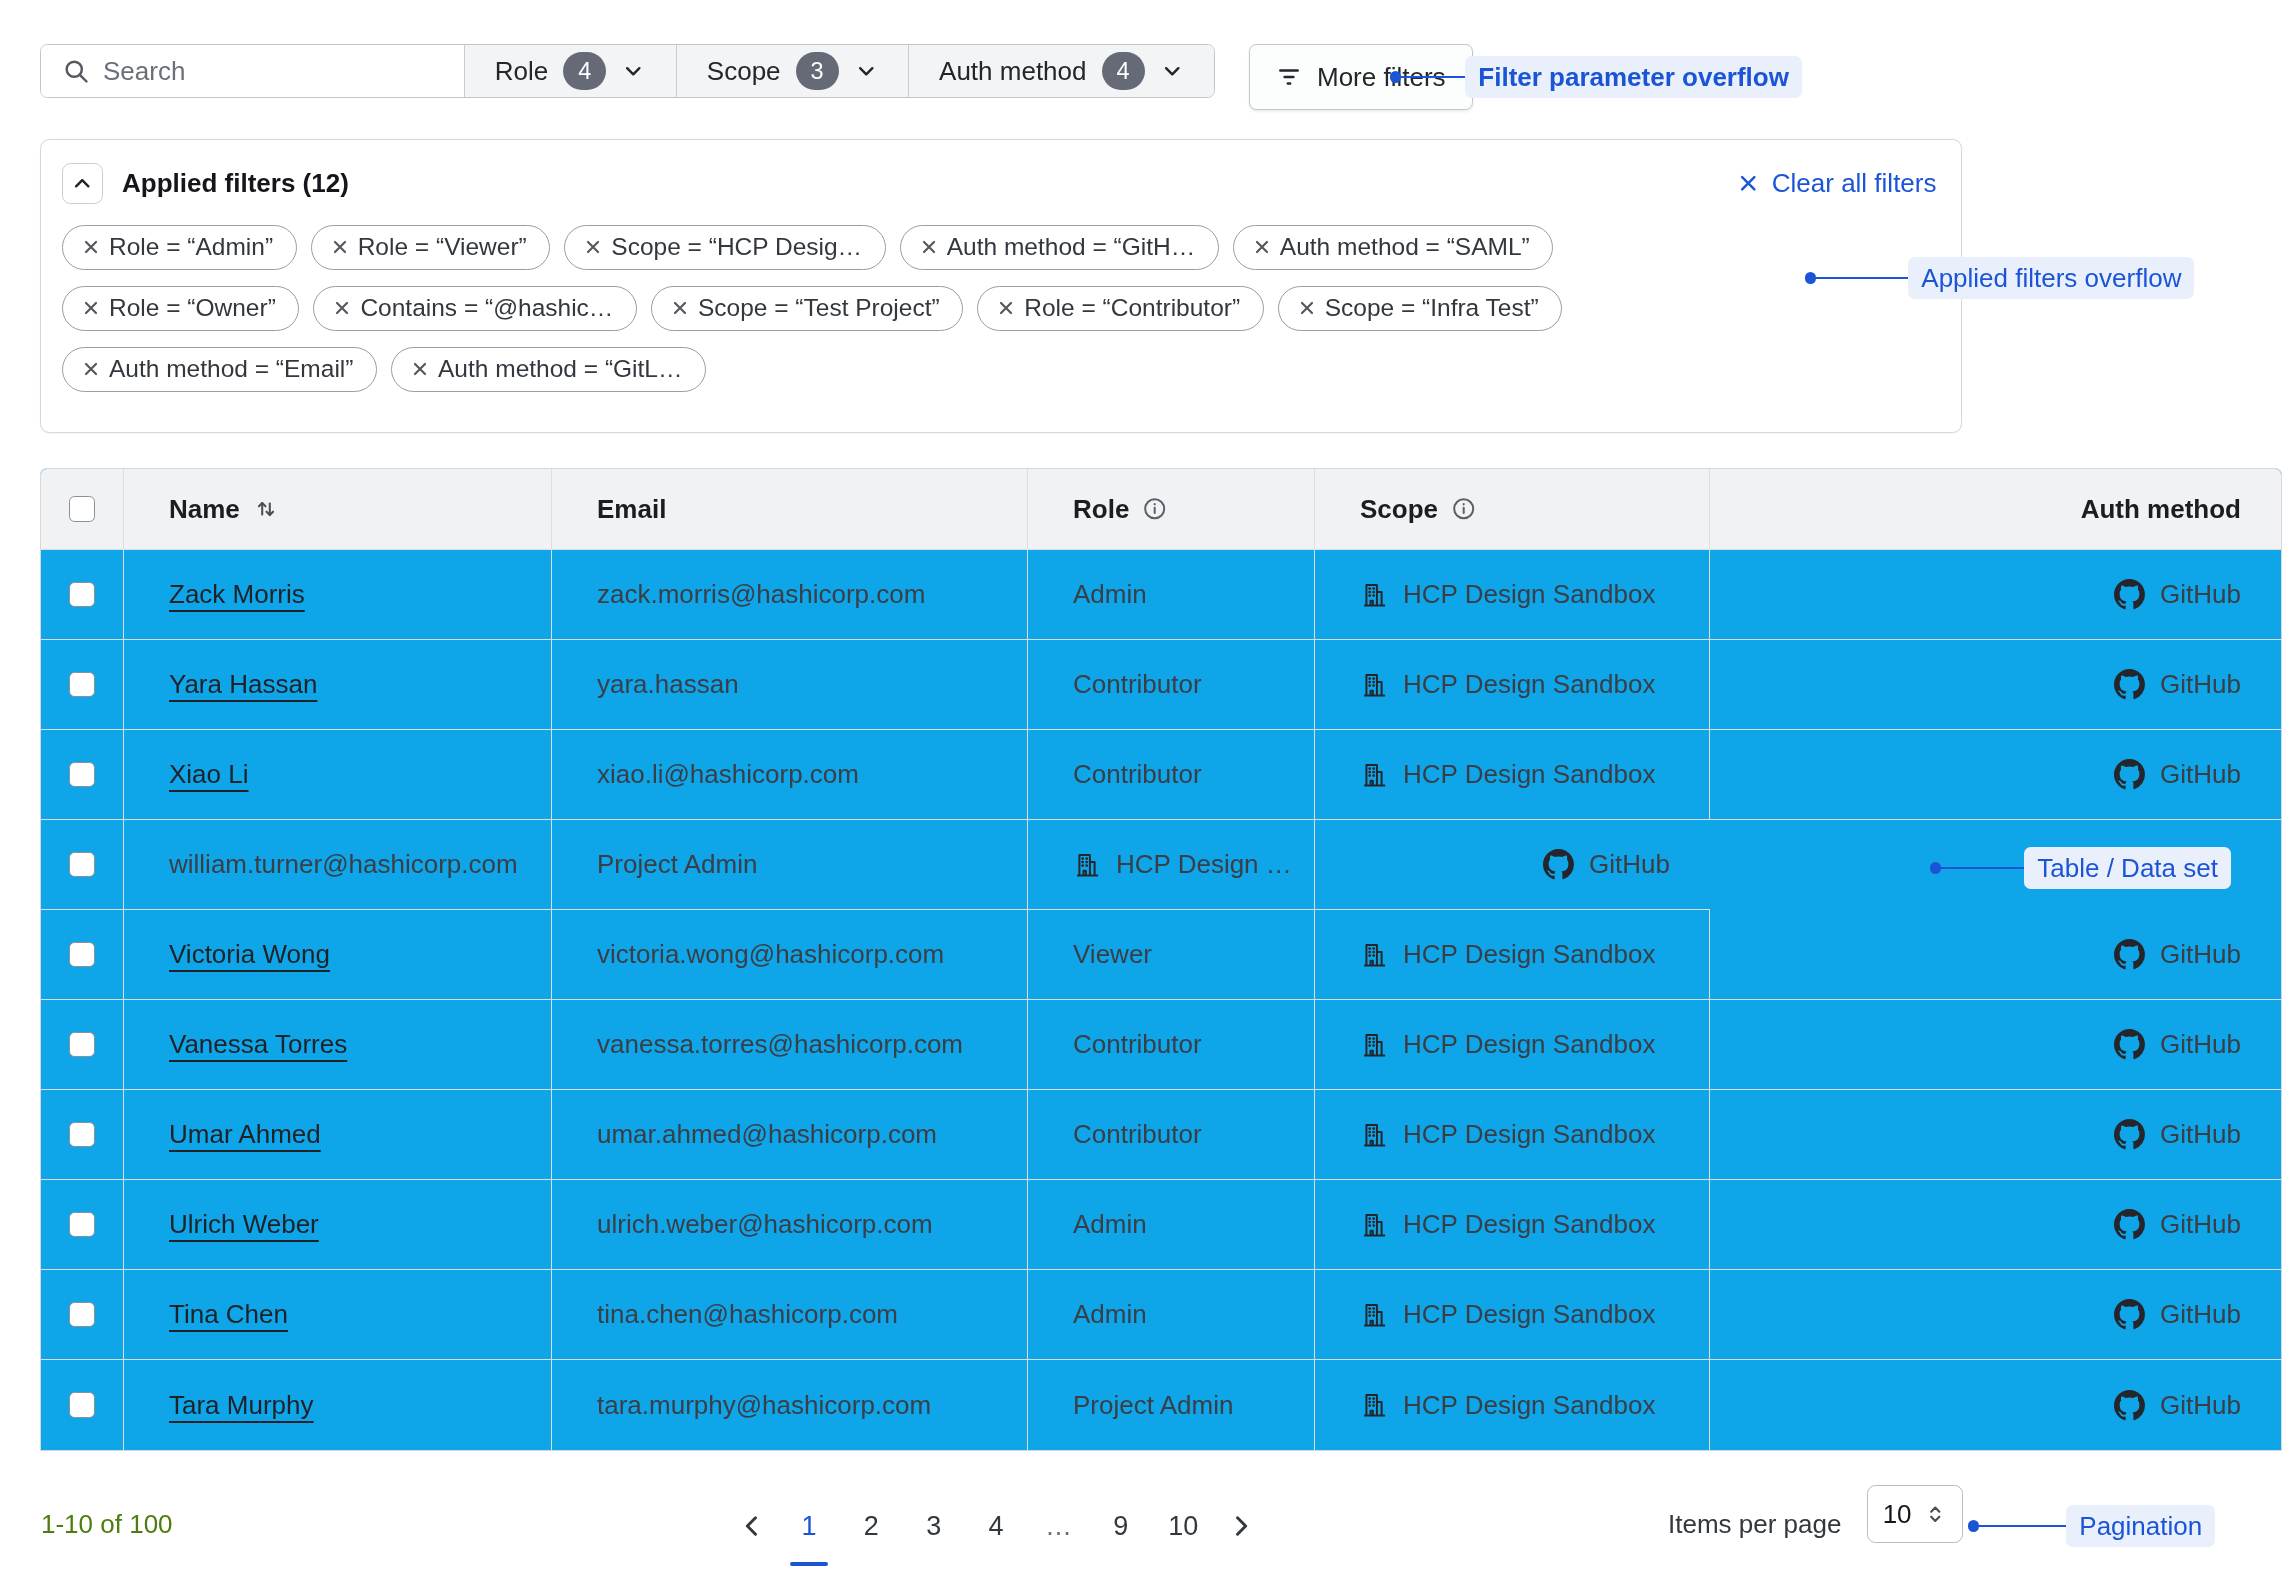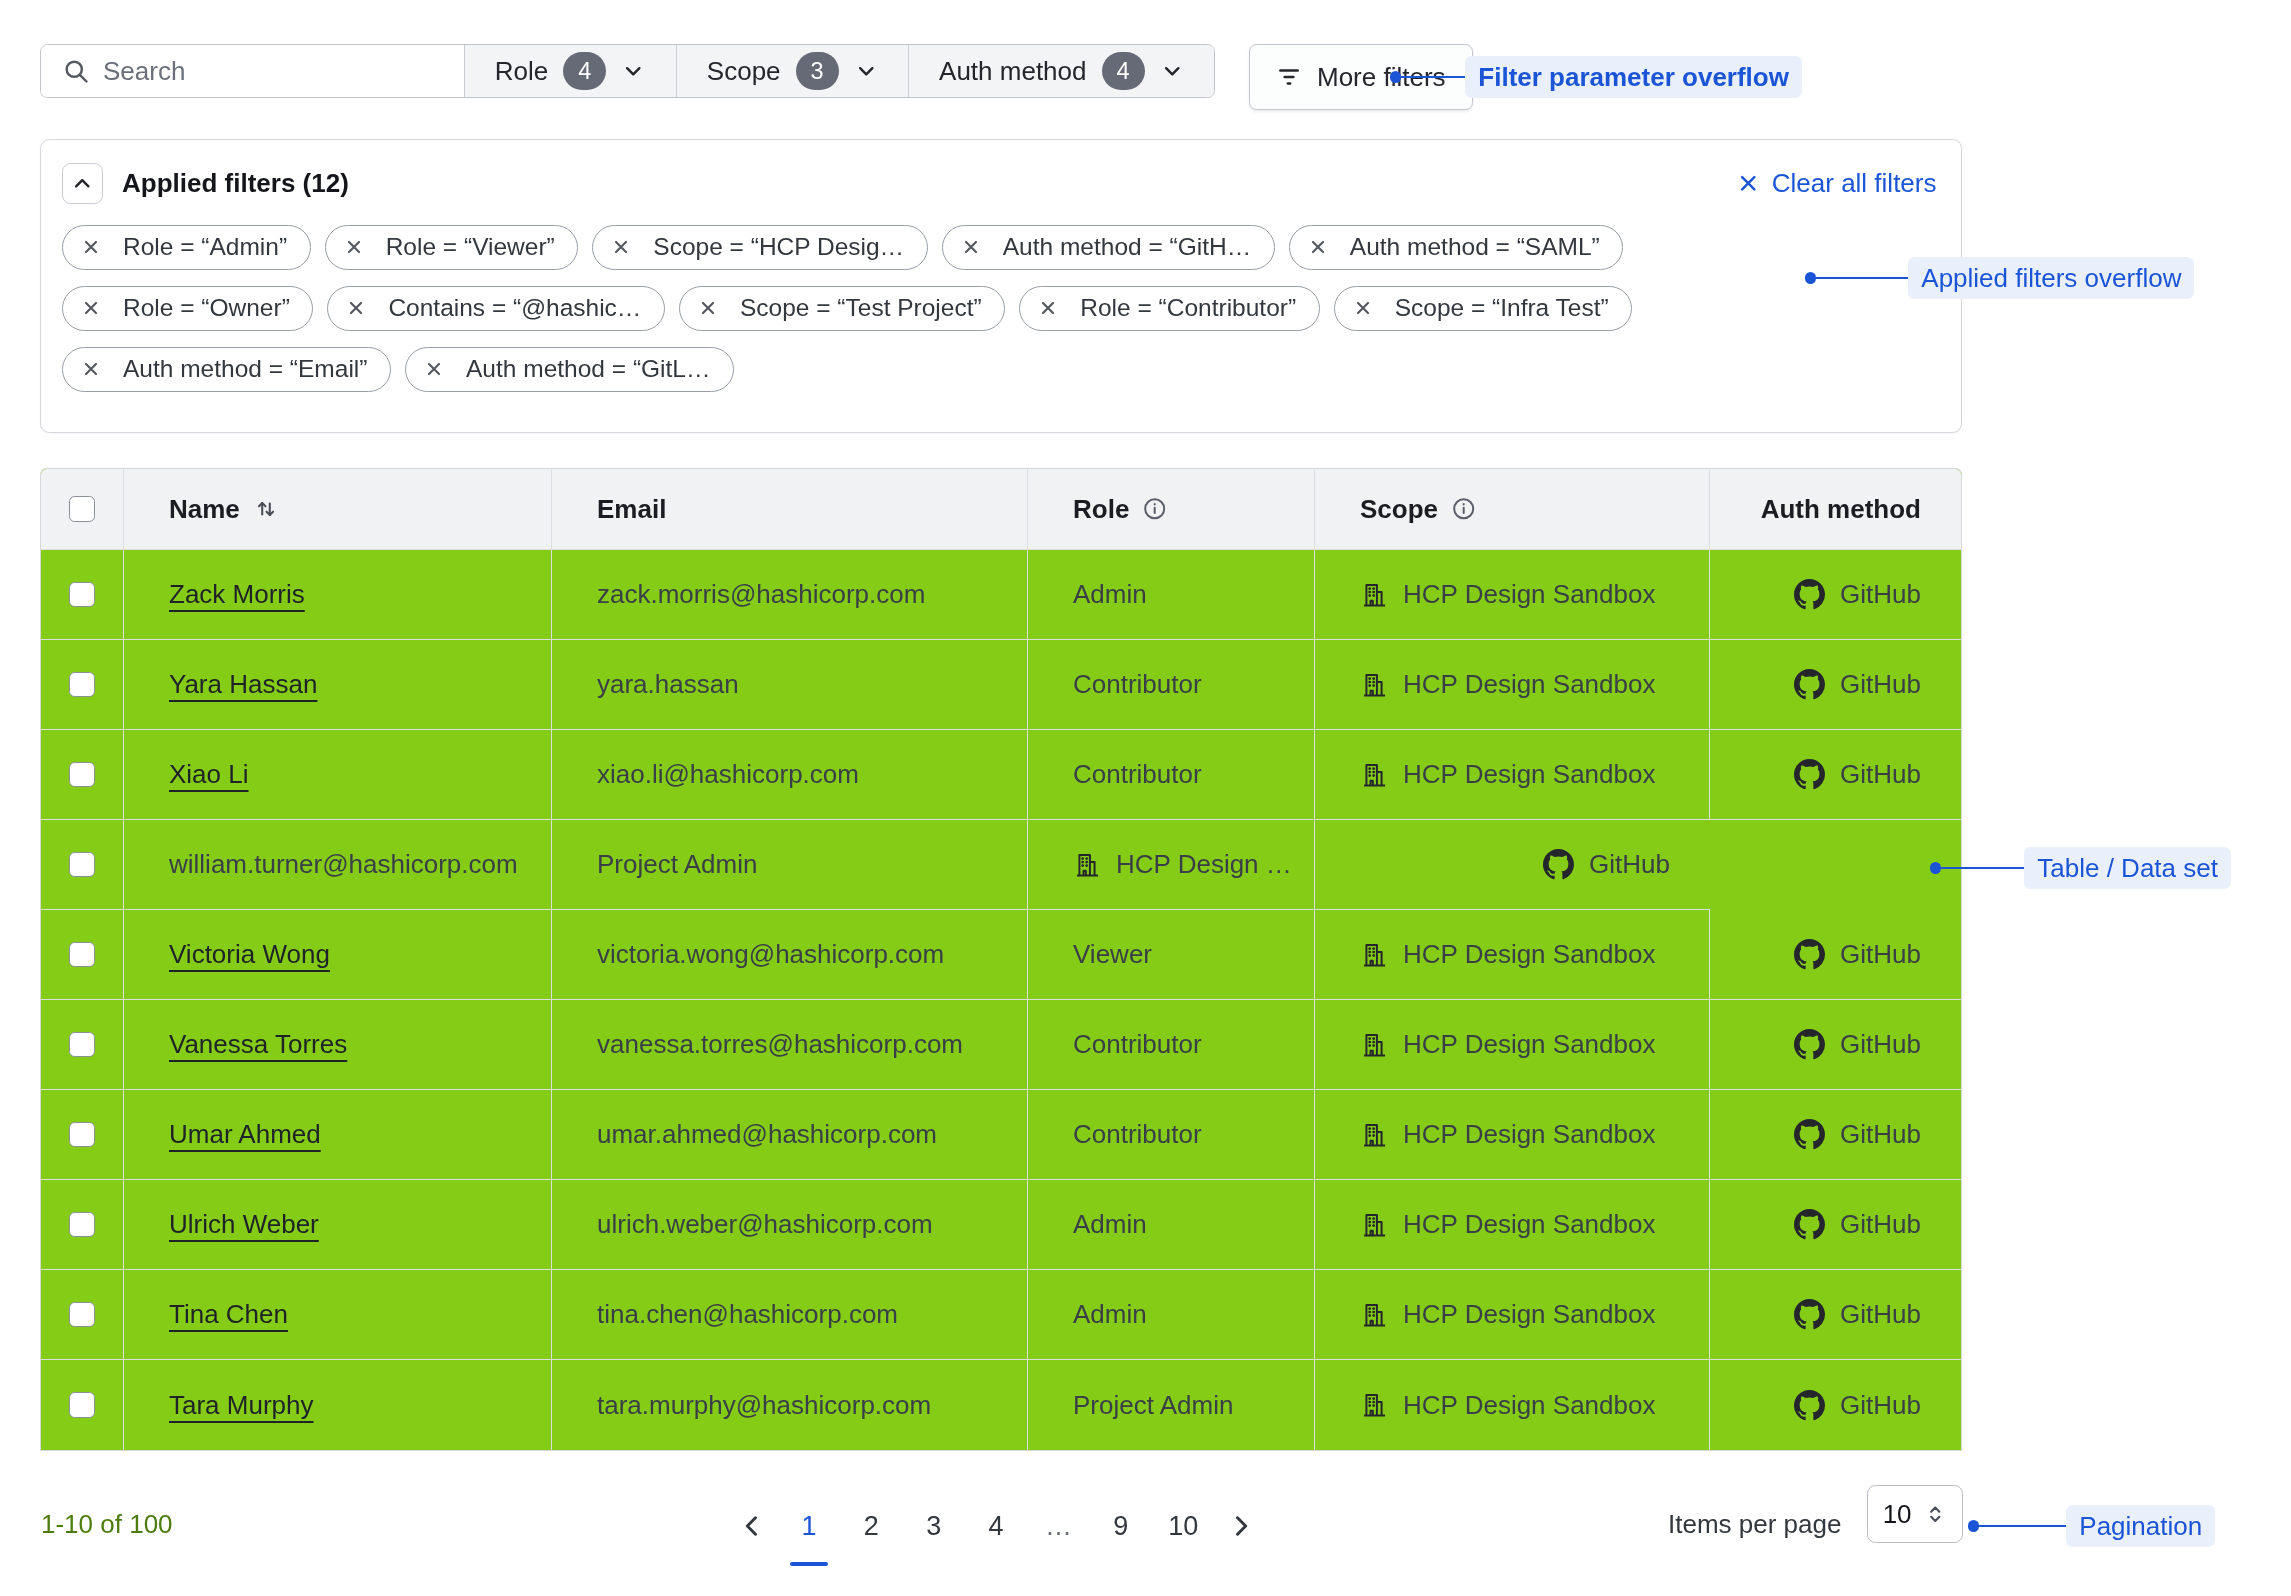--- a/index.html
+++ b/index.html
@@ -78,29 +78,29 @@
     display:flex;align-items:center;justify-content:center;cursor:pointer;
   }
   .panel-title{margin-left:19px;font-size:26px;font-weight:bold;color:#14161B;}
   .clear-link{
     margin-left:auto;display:flex;align-items:center;gap:11.3px;cursor:pointer;
     color:var(--blue);font-size:26px;
   }
   .chips{padding:21px 21px 0 21px;display:flex;flex-direction:column;gap:16px;}
   .chip-row{display:flex;gap:14px;}
   .chip{
-    height:45px;display:inline-flex;align-items:center;gap:22px;padding:0 22.6px 0 18px;
+    height:45px;display:inline-flex;align-items:center;gap:8px;padding:0 22.6px 0 18px;
     border:1.4px solid #989DA7;border-radius:22.6px;background:#fff;
     font-size:24.5px;color:#33373E;white-space:nowrap;cursor:pointer;
   }
 
   
   .table{
-    position:absolute;left:40px;top:468px;width:1922px;
-    border:1.4px solid var(--panel-border);border-radius:6.6px 6.6px 0 0;background:#84cc16;
+    position:absolute;left:40px;top:468px;width:2242px;
+    border:1.4px solid var(--panel-border);border-radius:6.6px 6.6px 0 0;background:#0ea5e9;
   }
   .tr{display:grid;grid-template-columns:83px 428px 476px 287px 395px 1fr;}
   .th,.td{
     display:flex;align-items:center;padding:0 19px 0 45px;
     border-right:1.4px solid var(--grid-line);border-bottom:1.4px solid var(--grid-line);
     font-size:26px;min-width:0;
   }
   .th{height:81px;background:#F1F2F3;font-weight:bold;color:#1B1D22;gap:13px;}
   .td{height:90px;color:var(--txt2);gap:15px;}
   .cb-cell{justify-content:center;padding:0;}

